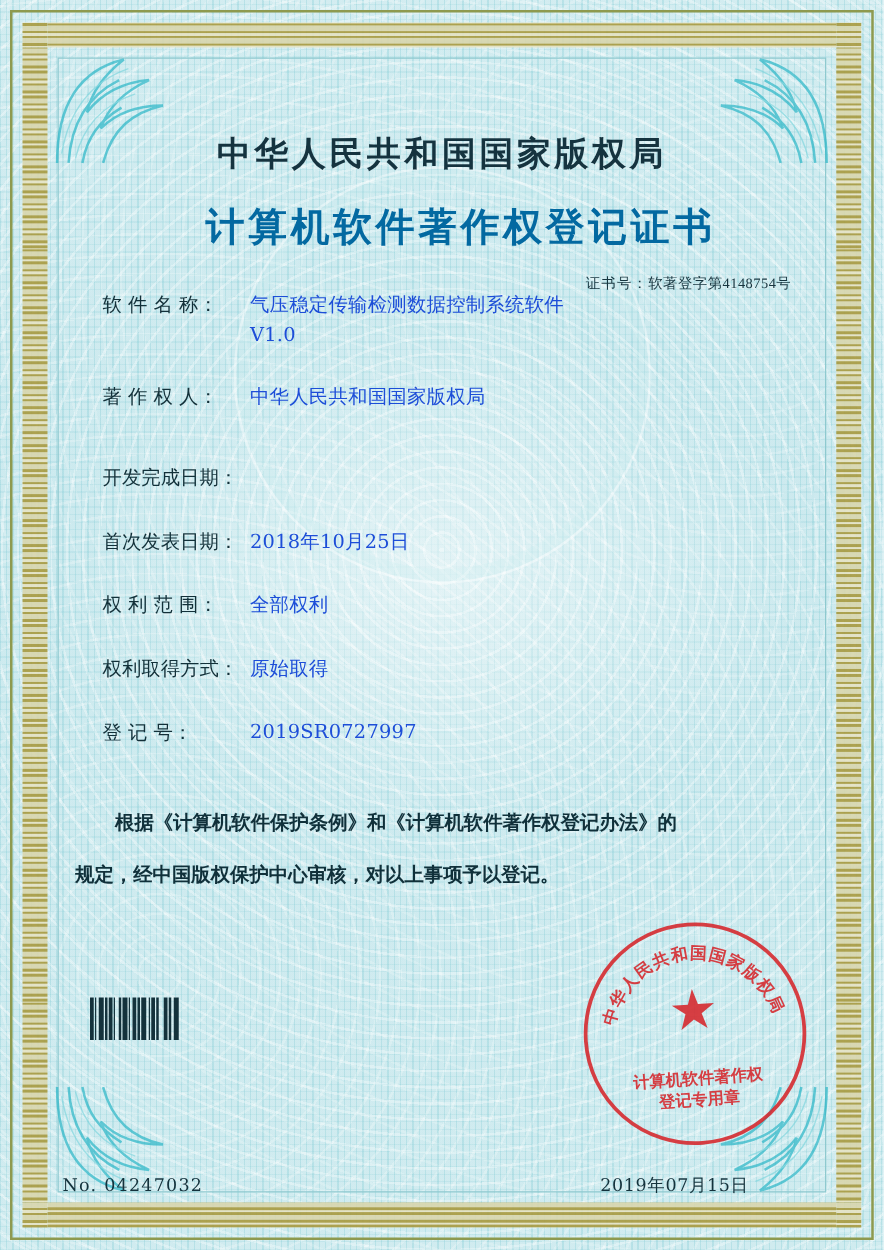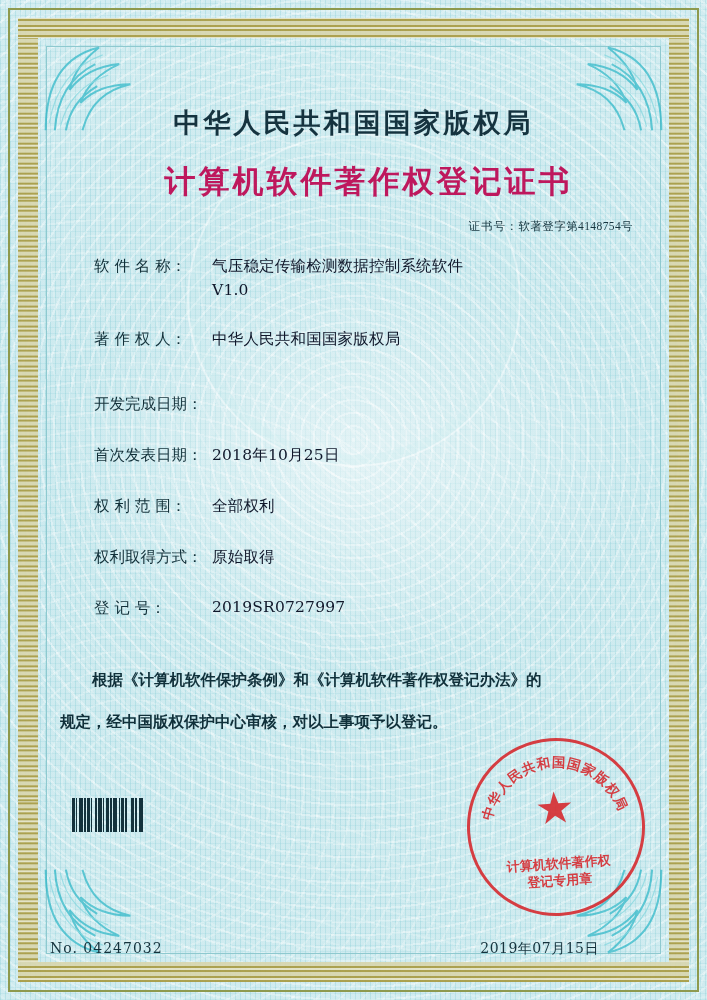--- a/index.html
+++ b/index.html
@@ -105,56 +105,55 @@
     letter-spacing: 3px;
     color: #15333f;
     margin-top: 45px;
     font-family: "DejaVu Serif", "Liberation Serif", serif;
   }
   .title2 {
     text-align: center;
     font-size: 31px;
     font-weight: 700;
     letter-spacing: 3px;
-    color: #be185d;
+    color: #0369a1;
     margin-top: 20px;
     font-family: "DejaVu Serif", "Liberation Serif", serif;
     padding-left: 30px;
   }
   .cert-no {
     text-align: right;
     font-size: 11.5px;
     color: #17353f;
     margin-top: 16px;
     padding-right: 14px;
     letter-spacing: .4px;
   }
   .cert-no .lbl { letter-spacing: 1px; text-align: center; }
 
   .fields {
-    margin-top: 22px;
-    padding-left: 34px;
+    padding-left: 22px;
     color: #123039;
   }
   .field-row {
     display: flex;
     align-items: flex-start;
     margin-bottom: 18px;
     font-size: 15.5px;
   }
   .field-label {
     width: 118px;
     flex: 0 0 118px;
     letter-spacing: 0px;
     color: #123039;
     font-family: "DejaVu Serif", "Liberation Serif", serif;
   }
   .field-value {
     flex: 1;
-    color: #0f172a;
+    color: #1d4ed8;
     font-family: "DejaVu Serif", "Liberation Serif", serif;
     letter-spacing: .2px;
   }
   .field-value .sub {
     display: block;
     margin-top: 4px;
   }
   .row-gap-lg { margin-bottom: 30px; }
   .row-gap-xl { margin-bottom: 44px; }
 

